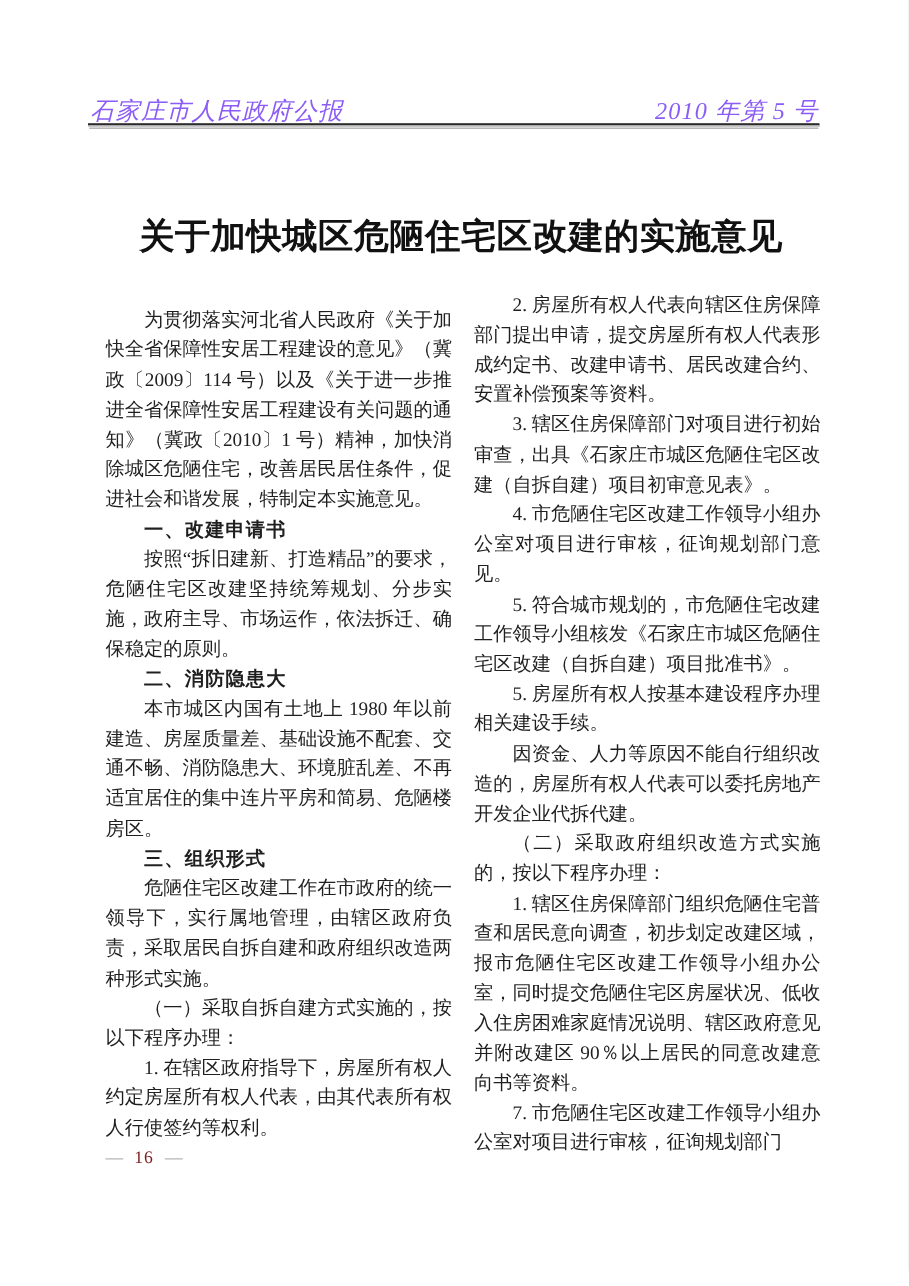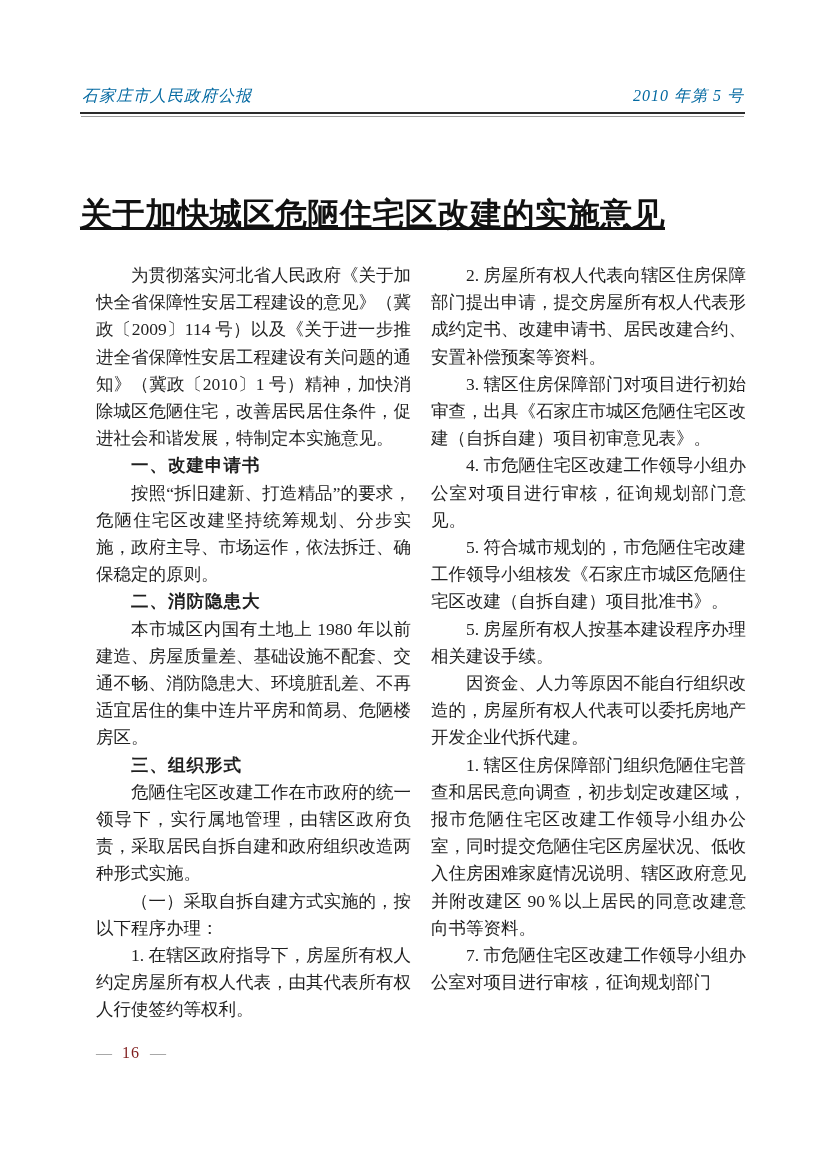--- a/index.html
+++ b/index.html
@@ -13,54 +13,54 @@
     overflow: hidden;
     font-family: "Liberation Serif", serif;
   }
   
   .running-head {
     position: absolute;
     top: 86px; left: 82px; right: 82px;
     display: flex;
     justify-content: space-between;
     align-items: flex-end;
-    font-size: 16px;
-    color: #0369a1;
+    font-size: 22px;
+    color: #8b5cf6;
   }
   .running-head .journal { font-style: italic; letter-spacing: 1px; }
   .running-head .issue   { font-style: italic; letter-spacing: 1px; }
   .head-rule {
     position: absolute;
     top: 112px; left: 80px; right: 81px;
     height: 2px;
     background: #2b2b2b;
     border-bottom: 1px solid #fff;
     box-shadow: 0 3px 0 -1px #9a9a9a;
   }
   
   .article-title {
     position: absolute;
-    top: 172px; left: 80px; right: 80px;
-    text-align: left;
+    top: 172px; left: 92px; right: 80px;
+    text-align: center;
     font-size: 32px;
     font-weight: 900;
     letter-spacing: 0.5px;
     color: #111;
     font-family: "Liberation Serif", serif;
-    text-decoration: underline;
   }
   
   .article-body {
     position: absolute;
     top: 262px; left: 96px;
     width: 650px;
     height: 792px;
     display: flex;
     gap: 20px;
     overflow: hidden;
+    align-items: center;
   }
   .col {
     width: 315px;
     overflow: hidden;
   }
   .col .blk {
     margin: 0;
     font-size: 17.5px;
     line-height: 27.2px;
     text-align: justify;
@@ -112,20 +112,21 @@
         <p class="blk para">（一）采取自拆自建方式实施的，按以下程序办理：</p>
         <p class="blk para">1. 在辖区政府指导下，房屋所有权人约定房屋所有权人代表，由其代表所有权人行使签约等权利。</p>
       </div>
     <div class="col">
         <p class="blk para">2. 房屋所有权人代表向辖区住房保障部门提出申请，提交房屋所有权人代表形成约定书、改建申请书、居民改建合约、安置补偿预案等资料。</p>
         <p class="blk para">3. 辖区住房保障部门对项目进行初始审查，出具《石家庄市城区危陋住宅区改建（自拆自建）项目初审意见表》。</p>
         <p class="blk para">4. 市危陋住宅区改建工作领导小组办公室对项目进行审核，征询规划部门意见。</p>
         <p class="blk para">5. 符合城市规划的，市危陋住宅改建工作领导小组核发《石家庄市城区危陋住宅区改建（自拆自建）项目批准书》。</p>
         <p class="blk para">5. 房屋所有权人按基本建设程序办理相关建设手续。</p>
         <p class="blk para">因资金、人力等原因不能自行组织改造的，房屋所有权人代表可以委托房地产开发企业代拆代建。</p>
+        <p class="blk para">（二）采取政府组织改造方式实施的，按以下程序办理：</p>
         <p class="blk para">1. 辖区住房保障部门组织危陋住宅普查和居民意向调查，初步划定改建区域，报市危陋住宅区改建工作领导小组办公室，同时提交危陋住宅区房屋状况、低收入住房困难家庭情况说明、辖区政府意见并附改建区 90％以上居民的同意改建意向书等资料。</p>
         <p class="blk para">7. 市危陋住宅区改建工作领导小组办公室对项目进行审核，征询规划部门</p>
       </div>
   </div>
 
   <div class="page-footer">
     <span class="dash">—</span>
     <span class="num">16</span>
     <span class="dash">—</span>
   </div>

